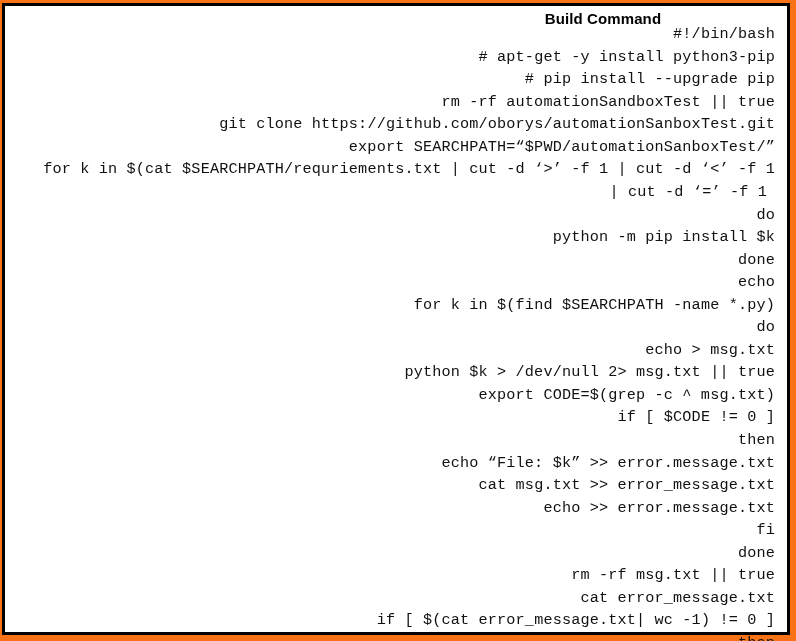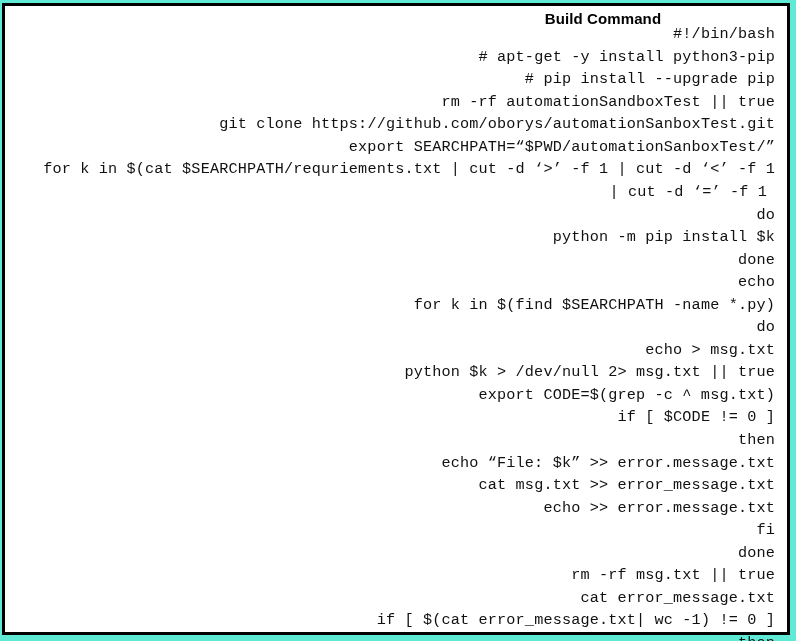--- a/index.html
+++ b/index.html
@@ -6,21 +6,21 @@
   html, body {
     margin: 0;
     padding: 0;
     background: #ffffff;
   }
 
   .page {
     position: relative;
     width: 796px;
     height: 641px;
-    background: #5eead4;
+    background: #f97316;
     box-sizing: border-box;
     overflow: hidden;
     font-family: "Liberation Sans", sans-serif;
   }
 
   
   .frame {
     position: absolute;
     left: 2px;
     top: 3px;

